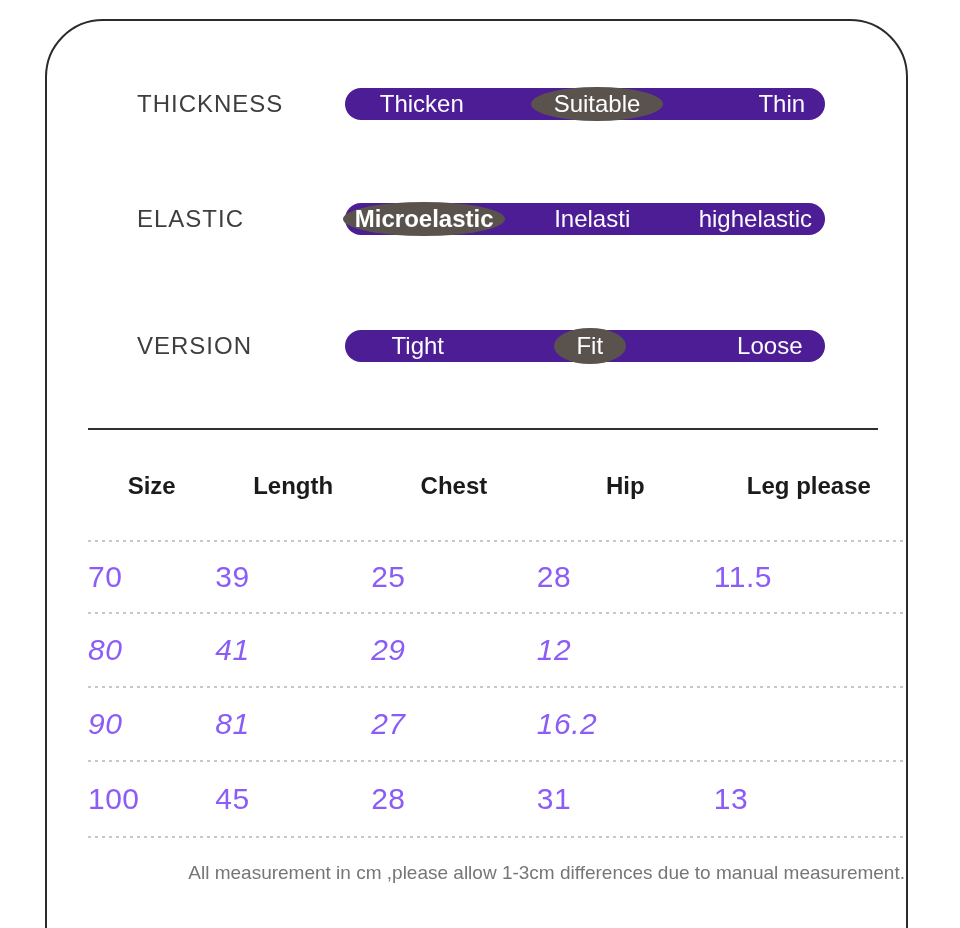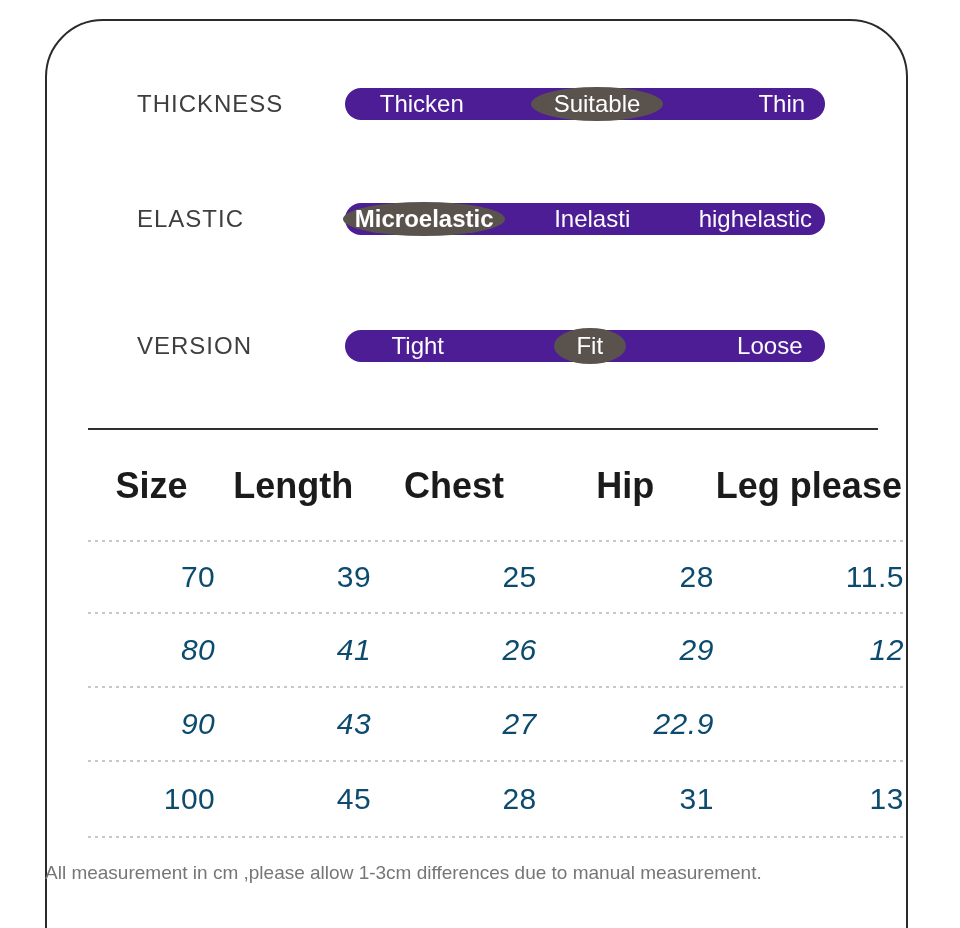--- a/index.html
+++ b/index.html
@@ -50,33 +50,33 @@
 
   
   .spec-table { position:absolute; left:88px; top:428px; width:816px; }
   .solid-line { width:790px; height:2px; background:#2f2f2f; }
   .grid-row {
     display:grid;
     grid-template-columns:15.6% 19.1% 20.3% 21.7% 23.3%;
     align-items:center;
   }
   .thead { height:110px; padding-top:2px; box-sizing:border-box; }
-  .th { text-align:center; font-weight:bold; font-size:36px; color:#1b1b1b; }
+  .th { text-align:center; font-weight:bold; font-size:24px; color:#1b1b1b; }
   .trow { }
-  .trow .td { text-align:right; font-size:30px; color:#0c4a6e; letter-spacing:0.5px; }
+  .trow .td { text-align:left; font-size:30px; color:#8b5cf6; letter-spacing:0.5px; }
   .h70  { height:70px; }
   .h72  { height:72px;font-style:italic; }
   .h74  { height:74px; }
   .dash {
     height:2px;
     background:repeating-linear-gradient(90deg,#c8c8c8 0 3px,transparent 3px 7px);
   }
   .note {
     position:absolute; left:45px; width:860px; top:862px;
-    text-align:left; font-size:19px; color:#767676;
+    text-align:right; font-size:19px; color:#767676;
   }
 </style>
 </head>
 <body>
 
 <div class="sheet">
   <div class="frame"></div>
 
   <div class="attr-row row-thickness">
     <div class="attr-label">THICKNESS</div>
@@ -122,31 +122,30 @@
       <div class="td">39</div>
       <div class="td">25</div>
       <div class="td">28</div>
       <div class="td">11.5</div>
     </div>
 
     <div class="dash"></div>
     <div class="grid-row trow h72">
       <div class="td">80</div>
       <div class="td">41</div>
-      <div class="td">26</div>
       <div class="td">29</div>
       <div class="td">12</div>
     </div>
 
     <div class="dash"></div>
     <div class="grid-row trow h72">
       <div class="td">90</div>
-      <div class="td">43</div>
+      <div class="td">81</div>
       <div class="td">27</div>
-      <div class="td">22.9</div>
+      <div class="td">16.2</div>
     </div>
 
     <div class="dash"></div>
     <div class="grid-row trow h74">
       <div class="td">100</div>
       <div class="td">45</div>
       <div class="td">28</div>
       <div class="td">31</div>
       <div class="td">13</div>
     </div>

